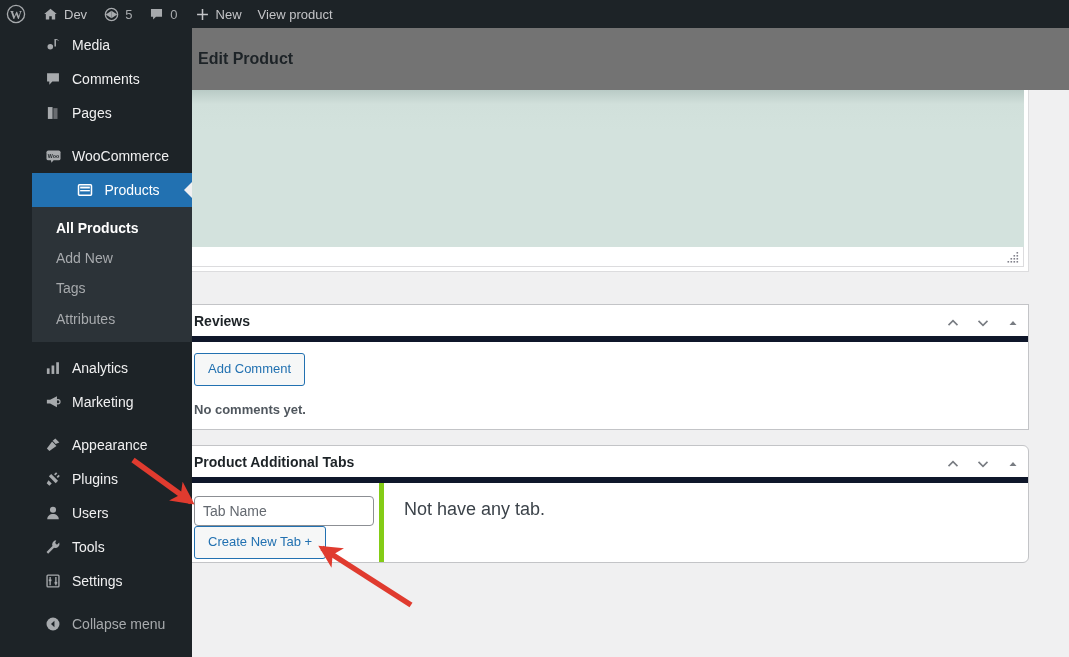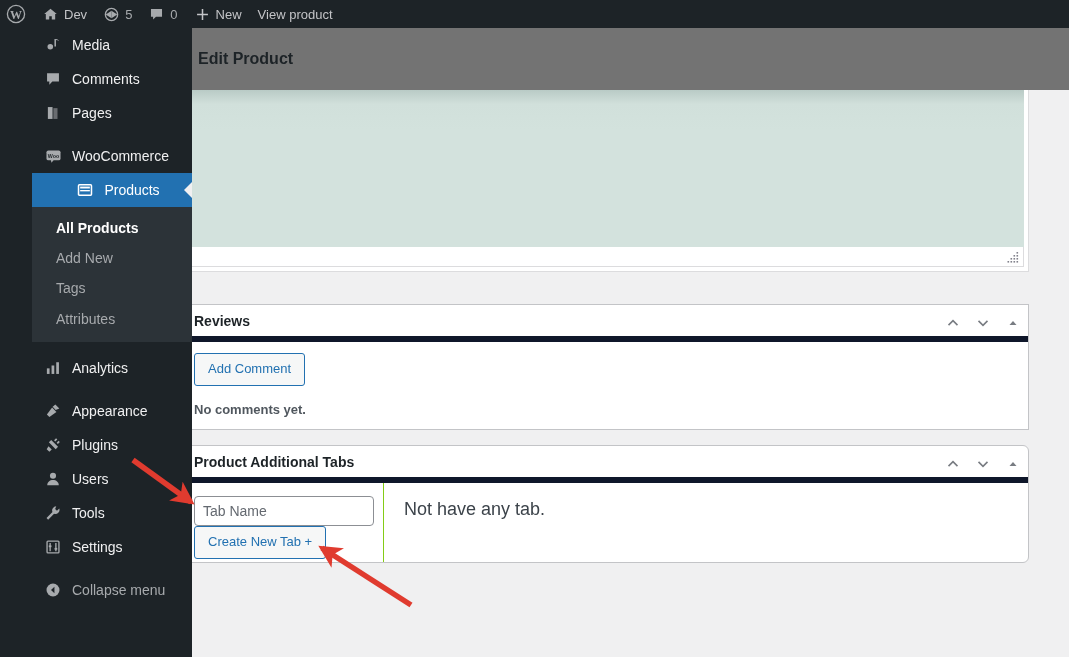--- a/index.html
+++ b/index.html
@@ -167,21 +167,21 @@
 
   
   #tabs-inside {
     display: flex;
     padding: 0;
     min-height: 79px;
   }
   #tabs-left {
     width: 202px;
     padding: 13px 10px 1px 12px;
-    border-right: 1px solid #84cc16;
+    border-right: 5px solid #84cc16;
   }
   #tab-name-input {
     display: block;
     width: 180px; height: 30px;
     padding: 0 8px;
     font-size: 14px;
     font-family: "Liberation Sans", sans-serif;
     color: #2c3338;
     background: #fff;
     border: 1px solid #8c8f94;
@@ -333,20 +333,29 @@
     <span class="m-ico">
       <svg width="18" height="18" viewBox="0 0 20 20">
         <rect x="3.2" y="10.4" width="3" height="6.2" fill="#a7aaad"></rect>
         <rect x="8.4" y="7.2" width="3" height="9.4" fill="#a7aaad"></rect>
         <rect x="13.6" y="3.6" width="3" height="13" fill="#a7aaad"></rect>
       </svg>
     </span>
     <span class="m-label">Analytics</span>
   </div>
 
+  <div class="menu-item">
+    <span class="m-ico">
+      <svg width="18" height="18" viewBox="0 0 20 20">
+        <path d="M3.2 7.6h3.6l7.6-4v12.2l-7.6-4H3.2z" fill="#a7aaad"></path>
+        <circle cx="15.4" cy="9.7" r="2.4" fill="none" stroke="#a7aaad" stroke-width="1.3"></circle>
+      </svg>
+    </span>
+    <span class="m-label">Marketing</span>
+  </div>
 
   <div class="menu-sep"></div>
 
   <div class="menu-item">
     <span class="m-ico">
       <svg width="18" height="18" viewBox="0 0 20 20">
         <path d="M12.6 2.8 17 7.2l-4 1.6-3.4-3.4z" fill="#a7aaad"></path>
         <path d="M9 6.2l4.8 4.8-7.8 5.8-2.8-2.8z" fill="#a7aaad"></path>
       </svg>
     </span>

